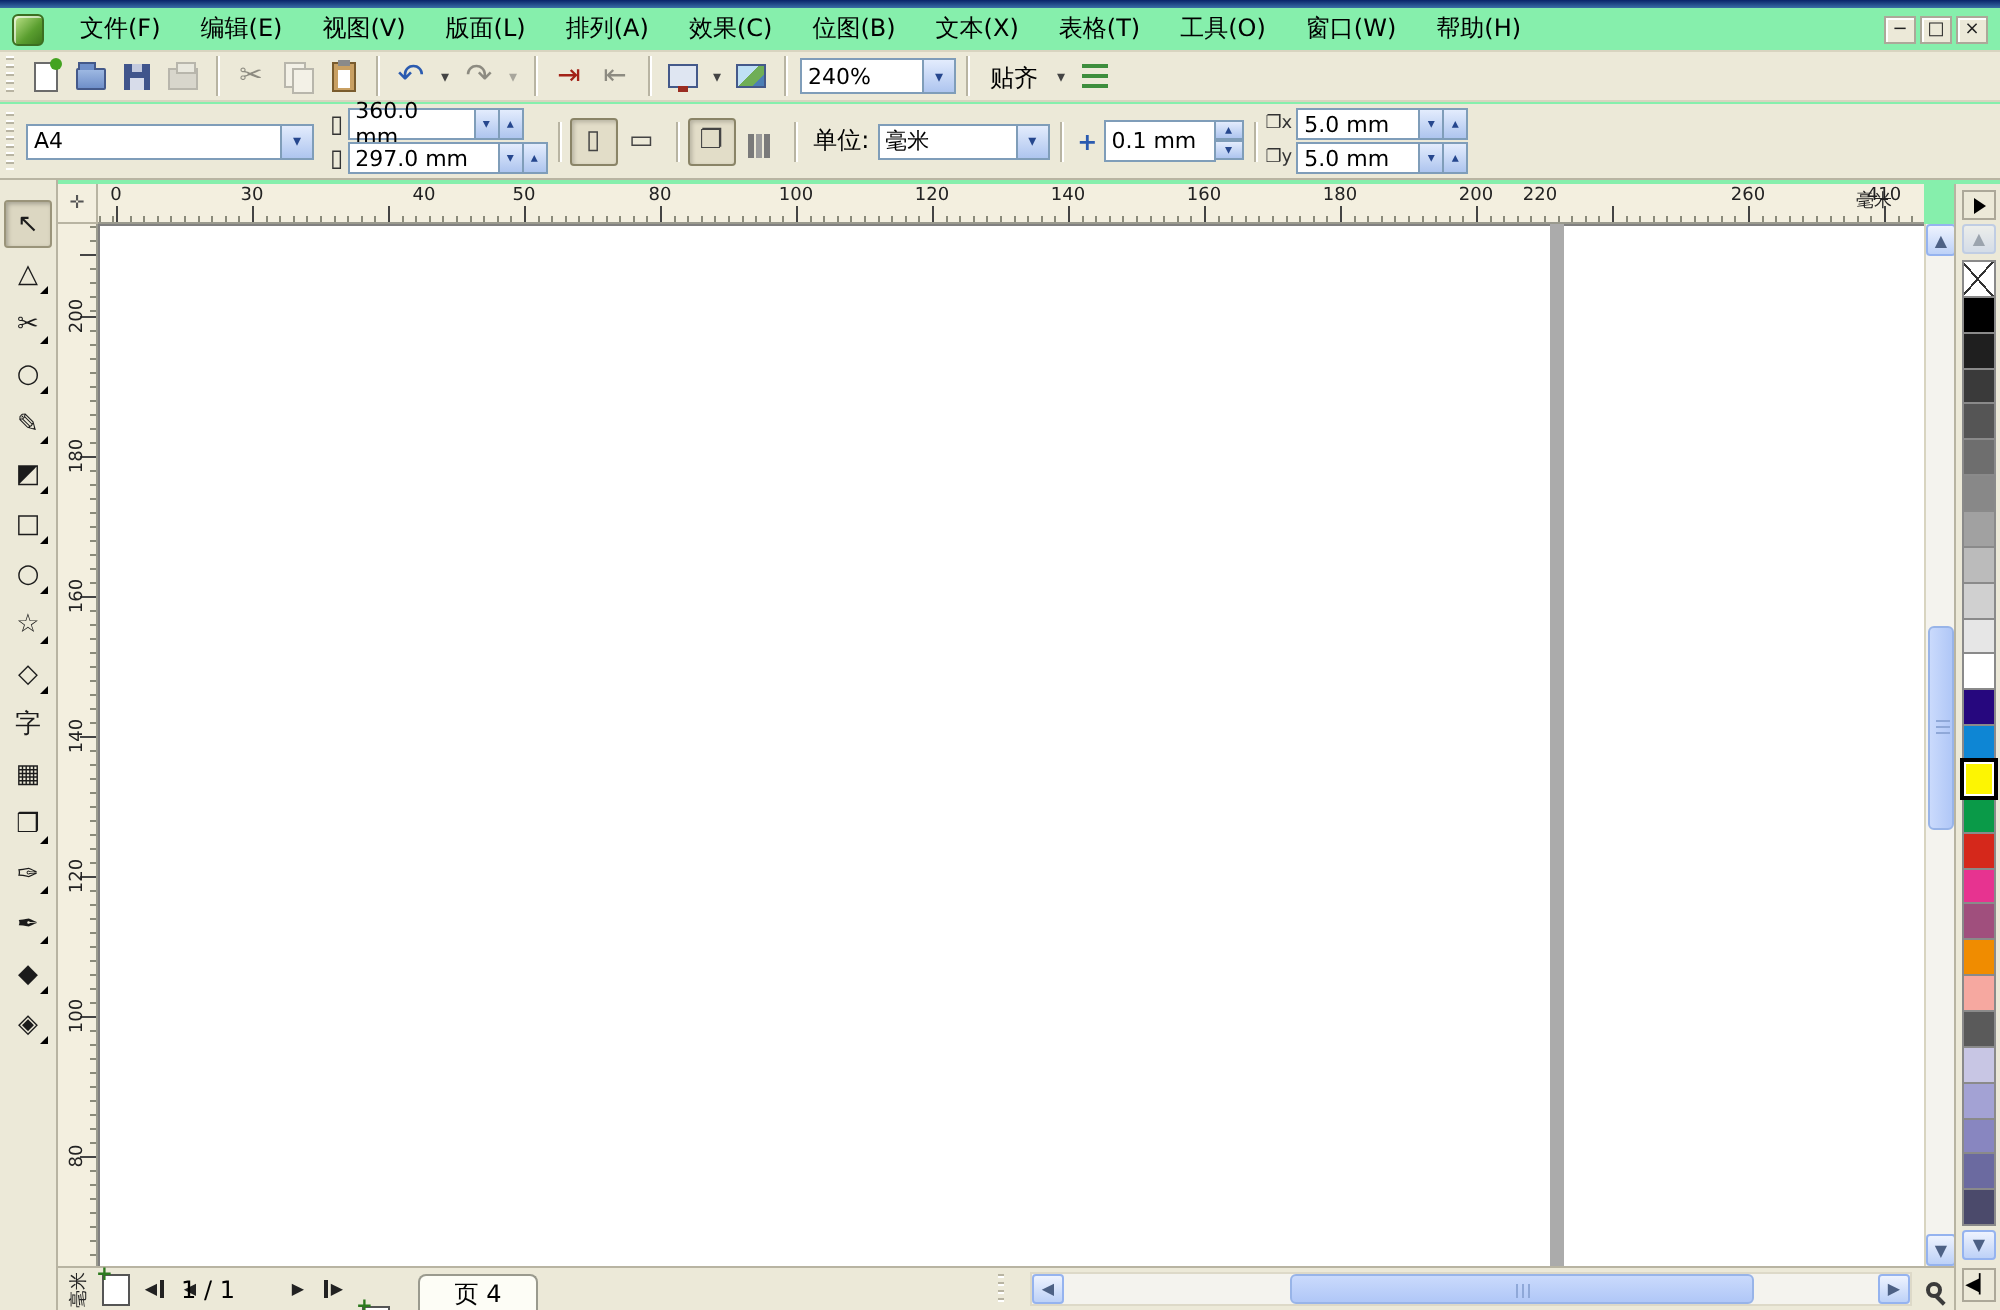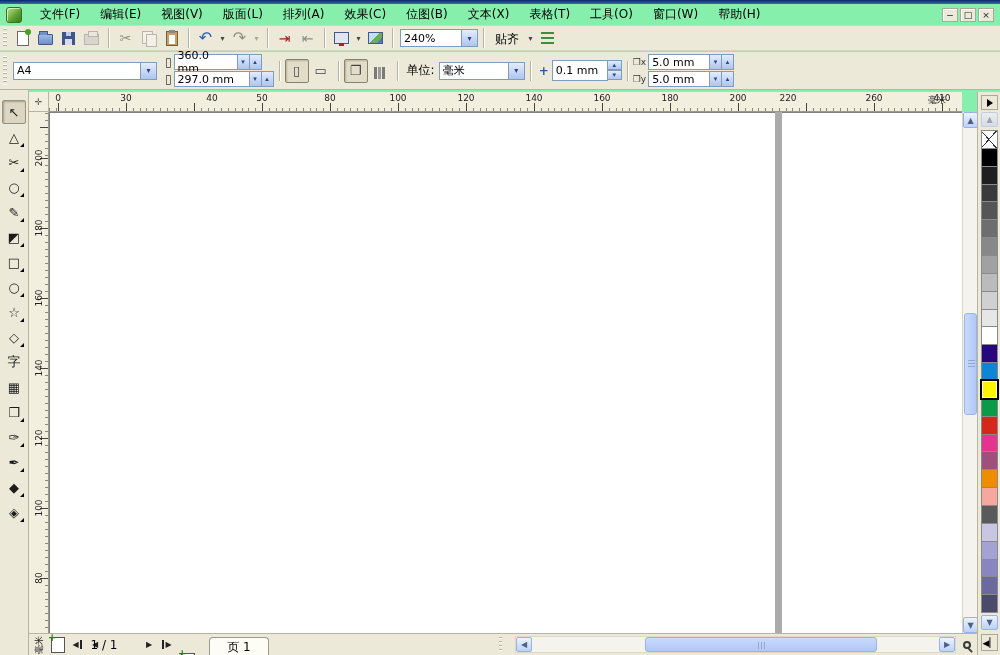--- a/index.html
+++ b/index.html
@@ -422,21 +422,21 @@
       <span class="rlab" style="left: 77px;">30</span>
       <span class="rlab" style="left: 163px;">40</span>
       <span class="rlab" style="left: 213px;">50</span>
       <span class="rlab" style="left: 281px;">80</span>
       <span class="rlab" style="left: 349px;">100</span>
       <span class="rlab" style="left: 417px;">120</span>
       <span class="rlab" style="left: 485px;">140</span>
       <span class="rlab" style="left: 553px;">160</span>
       <span class="rlab" style="left: 621px;">180</span>
       <span class="rlab" style="left: 689px;">200</span>
-      <span class="rlab" style="left: 739px;">220</span>
+      <span class="rlab" style="left: 721px;">220</span>
       <span class="rlab" style="left: 825px;">260</span>
       <span class="rlab" style="left: 893px;">410</span>
       <span class="runit">毫米</span>
     </div>
   <div class="v-ruler" id="vruler">
       <span class="rlab" style="top: 46px;">200</span>
       <span class="rlab" style="top: 116px;">180</span>
       <span class="rlab" style="top: 186px;">160</span>
       <span class="rlab" style="top: 256px;">140</span>
       <span class="rlab" style="top: 326px;">120</span>
@@ -502,21 +502,21 @@
         <span>◀</span>
       </div>
     <div class="page-indicator">1 / 1</div>
     <div class="nav-btn" style="left:112px;">
         <span>▶</span>
       </div>
     <div class="nav-btn edge2" style="left:130px;">
         <span>▶</span>
       </div>
     <div class="addpage" style="left:152px;"></div>
-    <div class="page-tab">页 1</div>
+    <div class="page-tab">页 4</div>
     <div class="divider"></div>
     <div class="h-scroll">
       <div class="sb-btn left">◀</div>
       <div class="h-thumb"></div>
       <div class="sb-btn right">▶</div>
     </div>
     <div class="zoompan">
         <span class="i-magnifier"></span>
       </div>
   </div>

